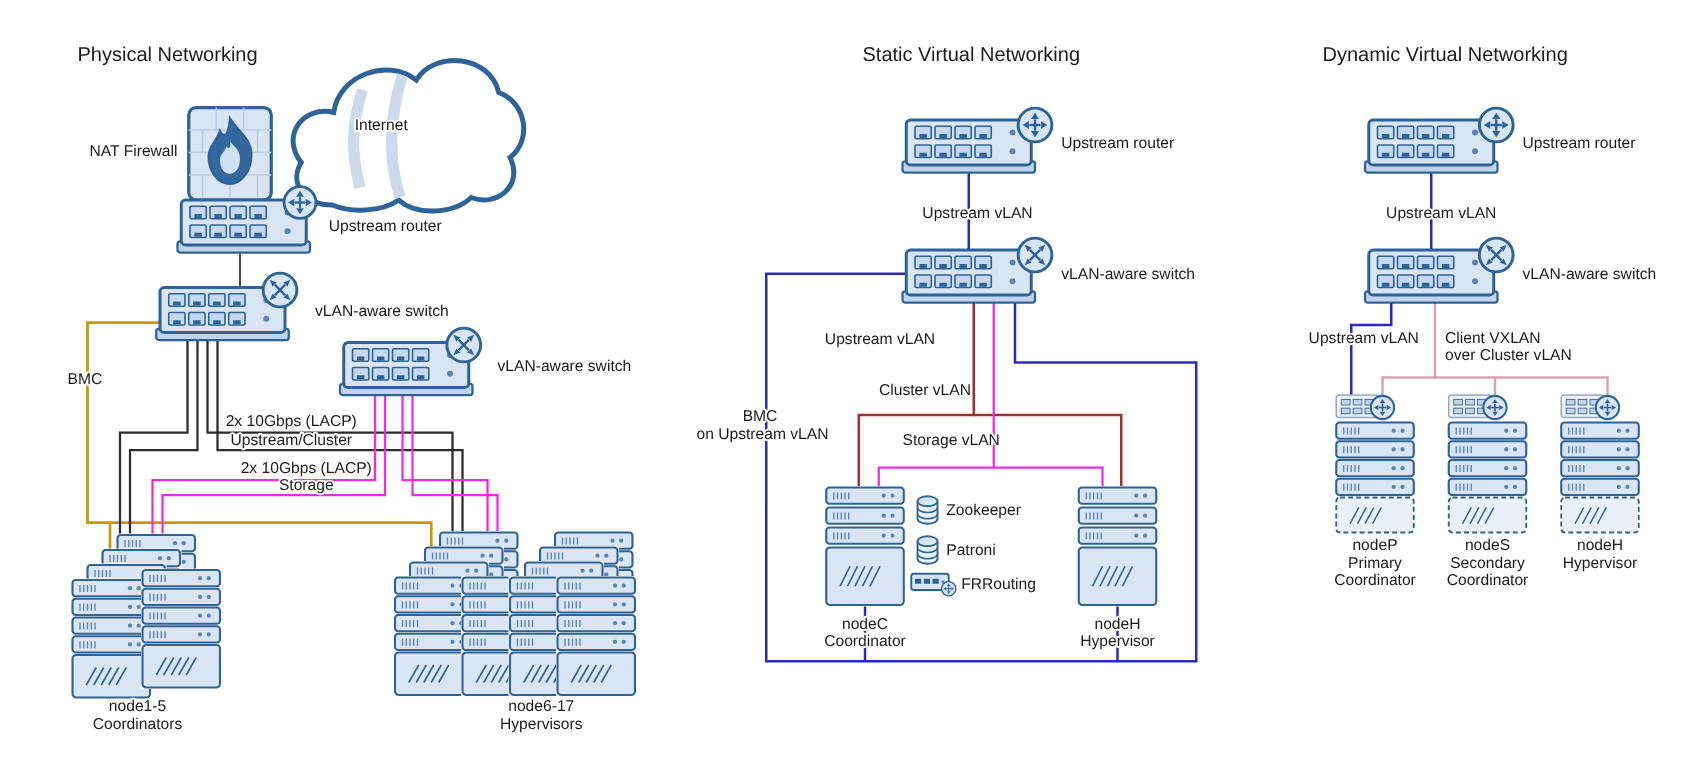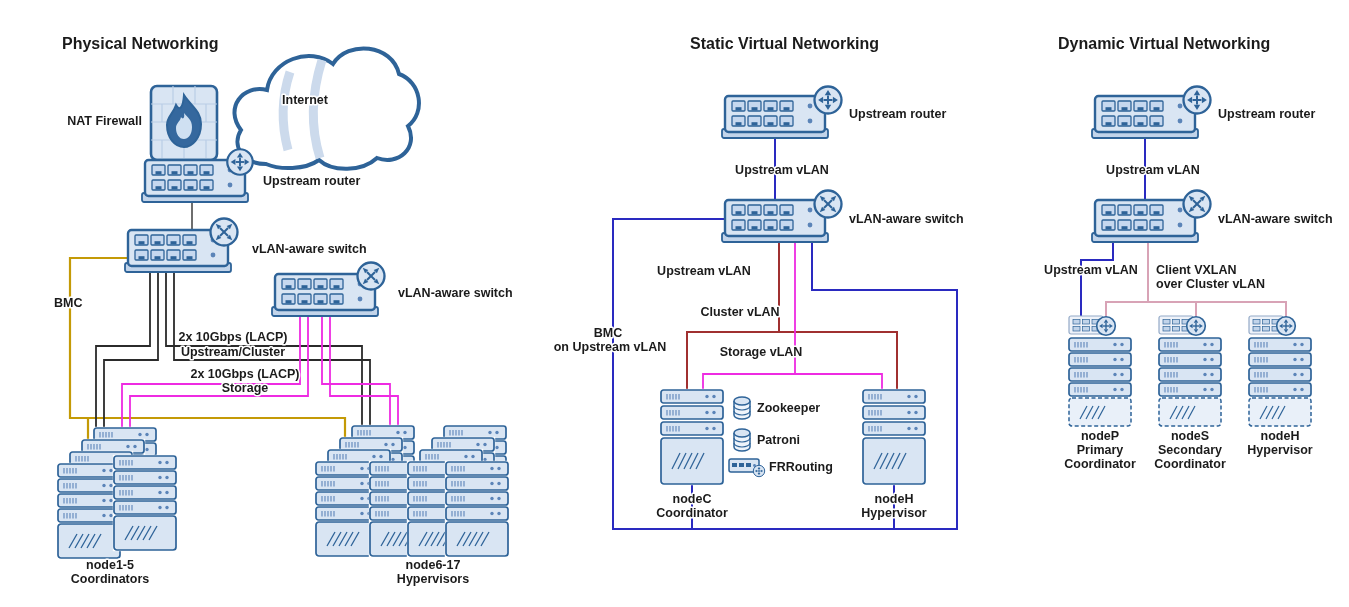--- a/index.html
+++ b/index.html
@@ -1,17 +1,17 @@
 <!DOCTYPE html>
 <html><head>
 <meta charset="utf-8">
 <style>
   html,body{margin:0;padding:0;background:#ffffff;}
   .canvas{position:relative;width:1349px;height:607px;background:#ffffff;overflow:hidden;
-          font-family:"Liberation Sans",sans-serif;font-weight:bold;}
+          font-family:"Liberation Sans",sans-serif;}
   svg text{font-family:"Liberation Sans",sans-serif;font-size:12.5px;fill:#1b1b1b;
            paint-order:stroke;stroke:#ffffff;stroke-width:3px;stroke-linejoin:round;}
   svg text.title{font-size:16px;}
   .mid{text-anchor:middle;}
   .end{text-anchor:end;}
   .ln{fill:none;}
   .ln-gray{stroke:#4a4a4a;stroke-width:1.6;}
   .ln-blk{stroke:#2b2b2b;stroke-width:1.8;}
   .ln-gold{stroke:#c49a06;stroke-width:2.2;}
   .ln-mag{stroke:#ee2be2;stroke-width:1.8;}

